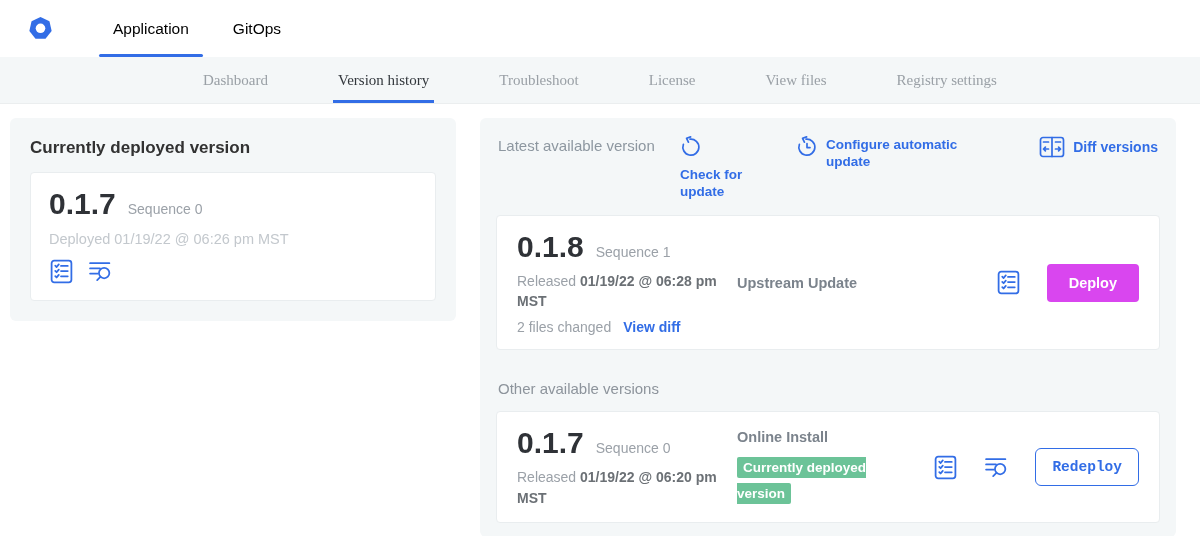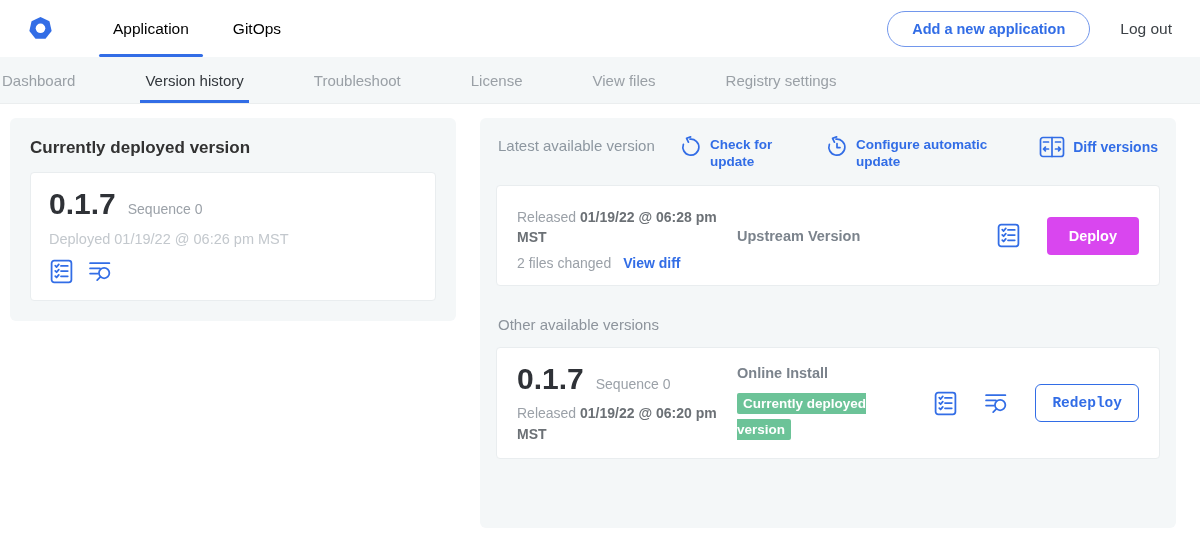--- a/index.html
+++ b/index.html
@@ -20,21 +20,21 @@
              font-size:15.5px; font-weight:500; color:#000000; cursor:pointer; }
   .top-tab.active::after { content:""; position:absolute; left:0; right:0; bottom:0; height:3px;
                            background:#326de6; border-radius:2px; }
   .topnav-right { margin-left:auto; display:flex; align-items:center; gap:30px; }
   .add-app-btn { background:#fff; border:1px solid #7297ec; color:#326de6; font-weight:700;
                  font-size:14.5px; padding:9px 24px; border-radius:22px; font-family:inherit; cursor:pointer; }
   .logout { font-size:15.5px; color:#3c4146; cursor:pointer; }
 
   
   .subnav { height:47px; background:#f4f7f8; border-bottom:1px solid #ebeeef;
-            display:flex; gap:66px; }
+            display:flex; justify-content:center; gap:66px;font-family:Liberation Serif, serif; }
   .sub-tab { display:flex; align-items:center; position:relative; padding:0 2px;
              font-size:15px; color:#9aa0a6; cursor:pointer; }
   .sub-tab.active { color:#32373c; font-weight:500; }
   .sub-tab.active::after { content:""; position:absolute; left:-3px; right:-3px; bottom:0; height:3px; background:#326de6; }
 
   
   .content { display:flex; align-items:flex-start; gap:24px; padding:14px 24px 0 10px; }
   .panel { background:#f4f7f8; border-radius:6px; }
 
   .left-panel { width:446px; padding:18px 20px 20px; }
@@ -48,21 +48,21 @@
   .sequence { font-size:14px; color:#9ba1a8; }
   .deployed-at { margin-top:10px; font-size:14.5px; color:#c3c8cd; }
   .icon-row { margin-top:12px; display:flex; gap:14px; }
   .icon-btn { width:25px; height:25px; cursor:pointer; }
 
   .right-panel { flex:1; padding:16px 14px 14px; min-height:410px; }
   .latest-header { display:flex; align-items:flex-start; padding:2px 4px 0; margin-bottom:14px; }
   .latest-title { width:158px; font-size:15px; line-height:1.3; color:#8d97a0; }
   .action { display:flex; gap:8px; color:#326de6; font-size:13.5px; font-weight:600; line-height:1.25; cursor:pointer; }
   .action .txt { padding-top:1px; }
-  .action.check { margin-left:24px; }
+  .action.check { margin-left:24px;flex-direction:column; }
   .action.check .txt { width:76px; }
   .action.configure { margin-left:40px; }
   .action.configure .txt { width:144px; }
   .action.diff { margin-left:auto; align-items:center; font-size:14px; }
 
   .release-card { padding:14px 20px; margin:0 2px; display:flex; align-items:center; }
   .rel-left { width:214px; flex:none; }
   .released { margin:7px 0 0; font-size:14px; color:#9ba1a8; line-height:1.45; max-width:205px; }
   .released b { color:#6b7075; font-weight:700; }
   .files-row { margin-top:8px; font-size:14px; color:#9ba1a8; display:flex; gap:12px; }
@@ -91,24 +91,20 @@
     <circle cx="12" cy="11.8" r="4.6" fill="#ffffff"></circle>
   </svg>
   <nav class="top-tabs">
     <div class="top-tab active">
       <span>Application</span>
     </div>
     <div class="top-tab">
       <span>GitOps</span>
     </div>
   </nav>
-  <div class="topnav-right">
-    <button class="add-app-btn">Add a new application</button>
-    <span class="logout">Log out</span>
-  </div>
 </header>
 
 <nav class="subnav">
   <div class="sub-tab">
       <span>Dashboard</span>
     </div>
   <div class="sub-tab active">
       <span>Version history</span>
     </div>
   <div class="sub-tab">
@@ -185,31 +181,35 @@
           <line x1="16.5" y1="6" x2="21.5" y2="6"></line>
           <path d="M9.5 13 H4.5 M6.4 11.1 L4.5 13 L6.4 14.9"></path>
           <path d="M16.5 13 H21.5 M19.6 11.1 L21.5 13 L19.6 14.9"></path>
         </svg>
         <span class="txt">Diff versions</span>
       </div>
     </div>
 
     <div class="card release-card">
       <div class="rel-left">
+        <div class="version-row">
+          <span class="version-number">0.1.8</span>
+          <span class="sequence">Sequence 1</span>
+        </div>
         <p class="released">
           <span>Released</span>
           <b>01/19/22 @ 06:28 pm MST</b>
         </p>
         <div class="files-row">
           <span>2 files changed</span>
           <span class="view-diff">View diff</span>
         </div>
       </div>
       <div class="source-col">
-        <span class="source-label">Upstream Version</span>
+        <span class="source-label">Upstream Update</span>
       </div>
       <div class="actions-right">
         <svg class="icon-btn stroke-ic" viewBox="0 0 24 24">
           <rect x="2.5" y="1.5" width="19" height="21" rx="2.5"></rect>
           <path d="M6 6.4l1.3 1.3 2.1-2.5"></path>
             <line x1="11.5" y1="6.6" x2="18" y2="6.6"></line>
           <path d="M6 11.4l1.3 1.3 2.1-2.5"></path>
             <line x1="11.5" y1="11.6" x2="18" y2="11.6"></line>
           <path d="M6 16.4l1.3 1.3 2.1-2.5"></path>
             <line x1="11.5" y1="16.6" x2="18" y2="16.6"></line>

